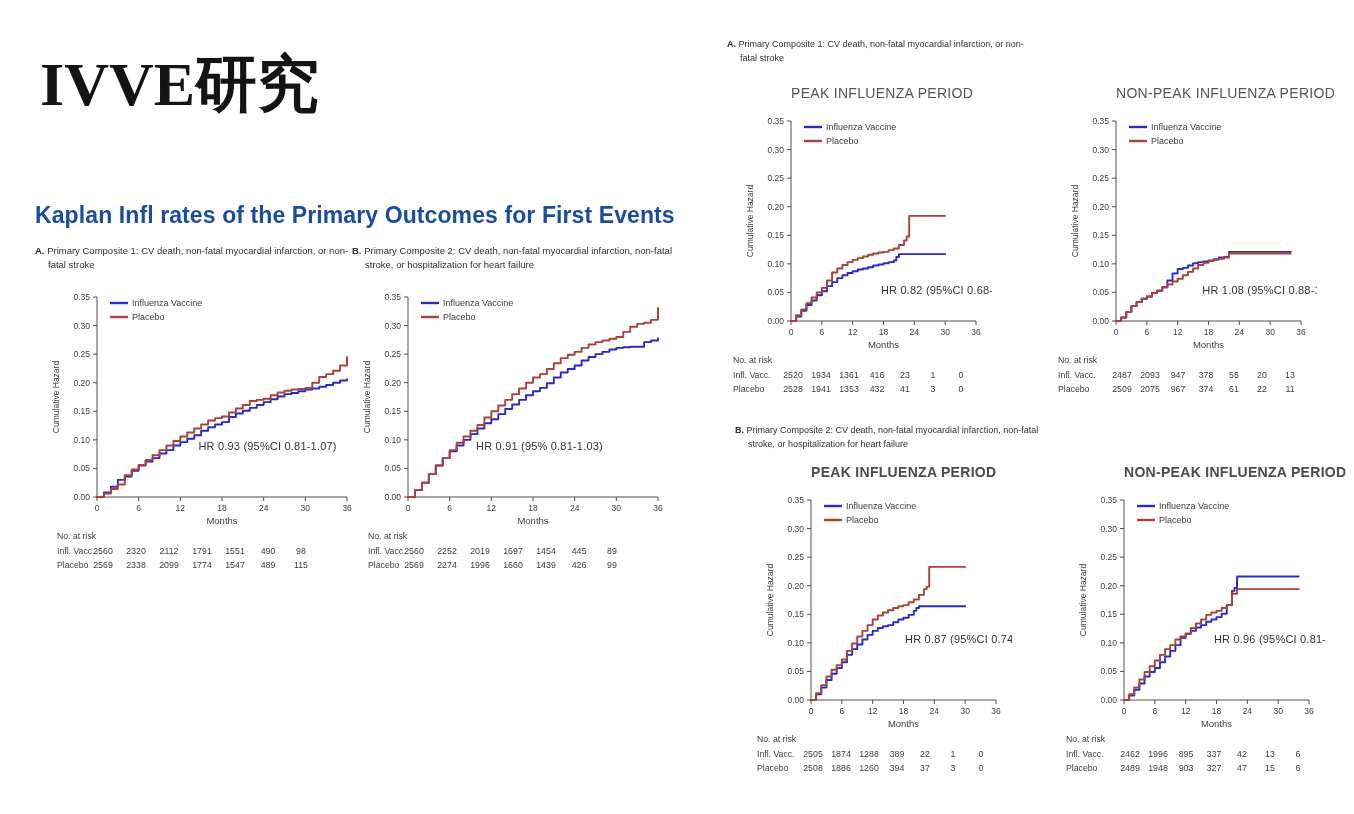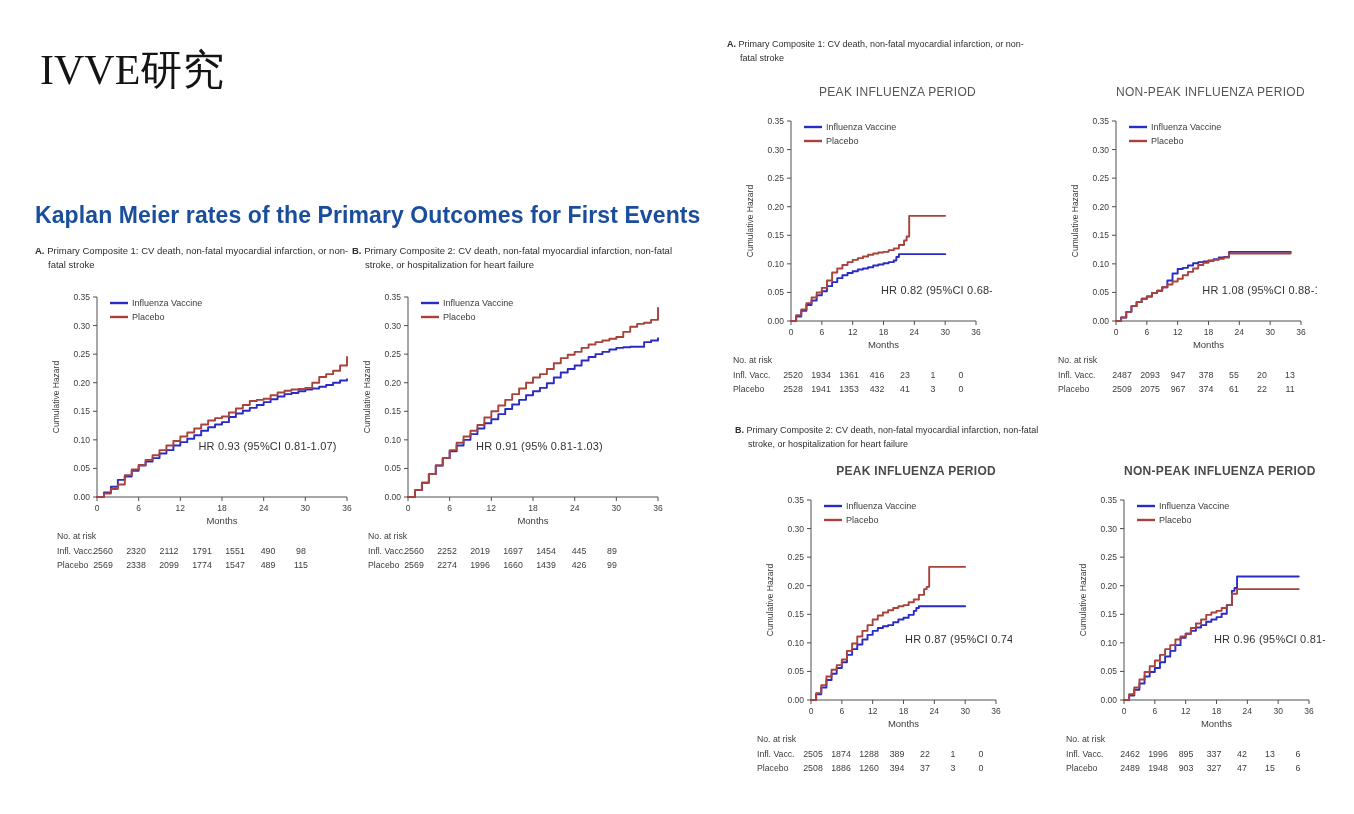--- a/index.html
+++ b/index.html
@@ -1,42 +1,42 @@
 <!DOCTYPE html>
 <html><head>
 <meta charset="utf-8">
 <style>
   html,body{margin:0;padding:0;}
   body{width:1354px;height:814px;background:#ffffff;position:relative;overflow:hidden;
        font-family:"Liberation Sans","DejaVu Sans",sans-serif;}
   .slide{position:absolute;inset:0;}
-  .title{position:absolute;left:40px;top:42px;margin:0;font-size:42px;font-weight:400;
+  .title{position:absolute;left:40px;top:42px;margin:0;font-size:62px;font-weight:700;
          color:#141414;font-family:"Liberation Serif","DejaVu Serif",serif;letter-spacing:0px;}
   .heading{position:absolute;left:35px;top:202px;margin:0;font-size:23px;font-weight:700;
            color:#1a4e9c;letter-spacing:0.1px;}
   .panel{position:absolute;padding-left:13px;text-indent:-13px;line-height:1.5;color:#2e2e2e;}
   .panel .pl-letter{font-weight:700;}
   .panel .pl-name{}
   .panel-left-a{left:35px;top:244px;width:302px;font-size:9.5px;}
   .panel-left-b{left:352px;top:244px;width:312px;font-size:9.5px;}
   .panel-right-a{left:727px;top:38px;width:300px;font-size:9px;}
   .panel-right-b{left:735px;top:424px;width:302px;font-size:9px;}
   figure.km-chart{position:absolute;margin:0;}
-  .chart-title{position:absolute;top:-22px;text-align:right;font-size:12px;color:#555;
+  .chart-title{position:absolute;top:-22px;text-align:left;font-size:14px;color:#555;
                letter-spacing:0.3px;white-space:nowrap;}
   .chart-title.bold{font-weight:700;color:#4a4a4a;}
   svg text{font-family:"Liberation Sans","DejaVu Sans",sans-serif;}
 </style>
 </head>
 <body>
 
 <main class="slide">
 
   <h1 class="title">IVVE研究</h1>
-  <h2 class="heading">Kaplan Meier rates of the Primary Outcomes for First Events</h2>
+  <h2 class="heading">Kaplan Infl rates of the Primary Outcomes for First Events</h2>
 
   <div class="panel panel-left-a">
     <span class="pl-letter">A.</span>
     <span class="pl-name">Primary Composite 1:</span>
     <span>CV death, non-fatal myocardial infarction, or non-fatal stroke</span>
   </div>
 
   <div class="panel panel-left-b">
     <span class="pl-letter">B.</span>
     <span class="pl-name">Primary Composite 2:</span>

